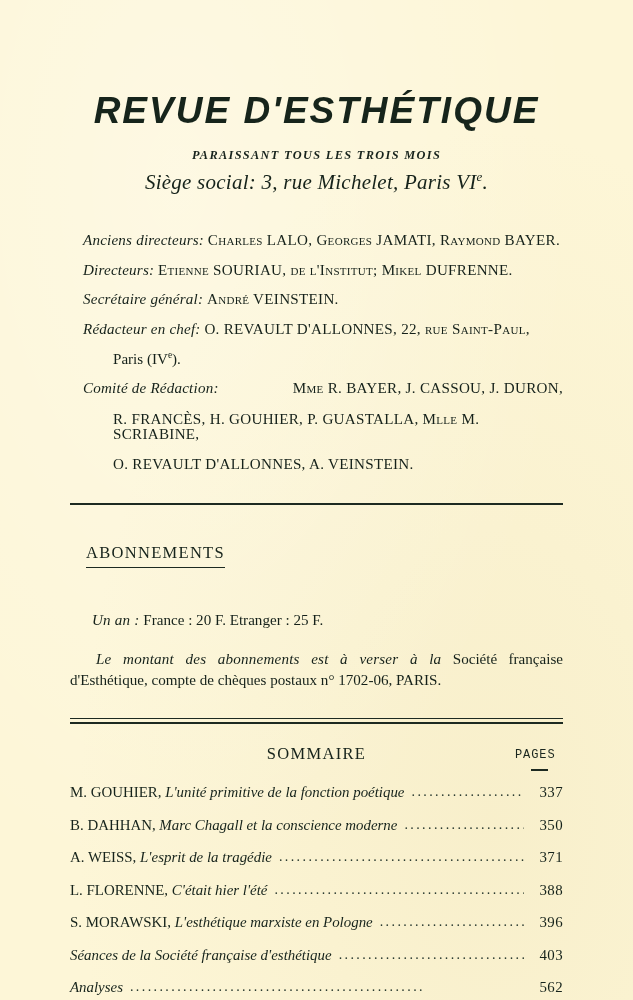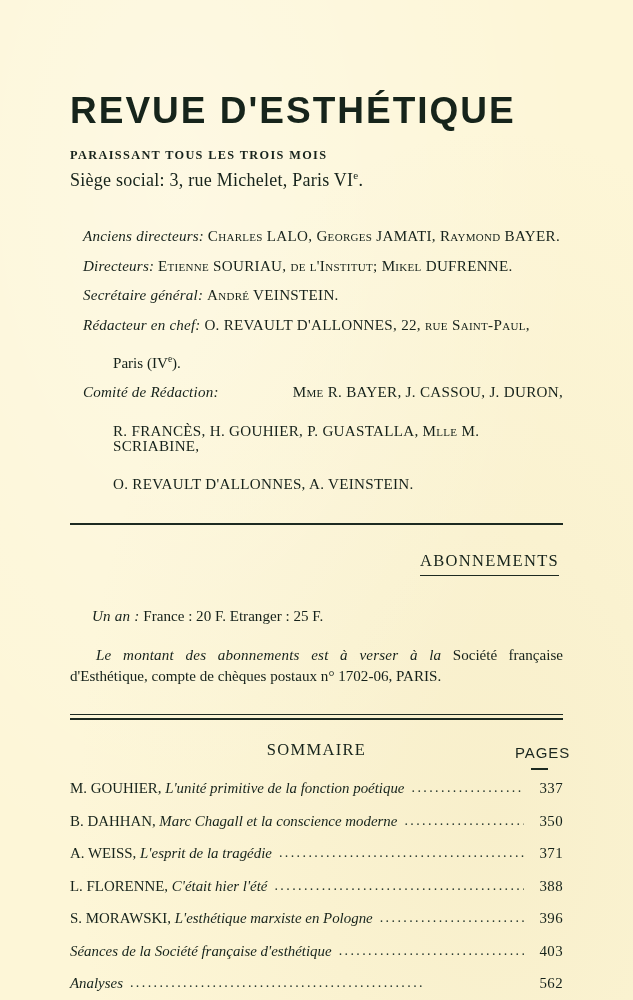--- a/index.html
+++ b/index.html
@@ -24,21 +24,22 @@
     padding: 0 70px;
     background:
       radial-gradient(ellipse at 28% 18%, rgba(255,255,255,0.30), rgba(255,255,255,0) 62%),
       radial-gradient(ellipse at 78% 82%, rgba(221,203,140,0.16), rgba(255,255,255,0) 60%),
       #fdf6d7;
   }
 
   
   .masthead {
     padding-top: 92px;
-    text-align: left;
+    text-align: center;
+    font-style: italic;
   }
   .journal-title {
     font-family: "Liberation Sans", "DejaVu Sans", sans-serif;
     font-weight: bold;
     font-size: 37px;
     letter-spacing: 2.0px;
     color: #16241b;
     line-height: 1;
     margin: 0;
     white-space: nowrap;
@@ -46,21 +47,21 @@
   .periodicity {
     margin-top: 19px;
     font-size: 12.3px;
     font-variant: small-caps;
     letter-spacing: 1.35px;
     font-weight: bold;
     color: #17231c;
   }
   .address {
     margin-top: 7px;
-    font-size: 18px;
+    font-size: 21px;
     letter-spacing: 0.25px;
     color: #16231b;
   }
   sup.ord {
     font-size: 0.62em;
     vertical-align: super;
     line-height: 0;
   }
 
   
@@ -79,21 +80,21 @@
     font-style: italic;
     letter-spacing: 0.2px;
   }
   .sc {
     font-variant: small-caps;
     letter-spacing: 0.3px;
   }
   .staff-cont {
     display: block;
     padding-left: 30px;
-    margin-top: 23px;
+    margin-top: 15px;
   }
   .just-line {
     display: flex;
     justify-content: space-between;
   }
   .just-line > span { white-space: pre; }
 
   
   .rule-thick {
     height: 2.6px;
@@ -108,24 +109,24 @@
     background: #1d2a21;
   }
   .rule-double .r2 {
     height: 2.6px;
     background: #1d2a21;
     margin-top: 2.6px;
   }
 
   
   .section-head {
-    text-align: right;
+    text-align: left;
     font-size: 16.5px;
     letter-spacing: 1.3px;
-    margin: 4px;
+    margin: 16px;
     color: #16231b;
   }
   .section-head .ul {
     display: inline-block;
     border-bottom: 1.6px solid #1d2a21;
     padding-bottom: 4px;
   }
 
   
   .subs {
@@ -147,22 +148,22 @@
 
   
   .toc-head-row {
     position: relative;
     text-align: center;
   }
   .pages-label {
     position: absolute;
     right: 0;
     top: 4px;
-    font-family: Liberation Sans, sans-serif;
-    font-size: 15px;
+    font-family: Liberation Mono, monospace;
+    font-size: 12px;
     letter-spacing: 0.9px;
     color: #1b271f;
     text-align: left;
     width: 48px;
   }
   .pages-dash {
     display: block;
     width: 17px;
     height: 1.8px;
     background: #1d2a21;

